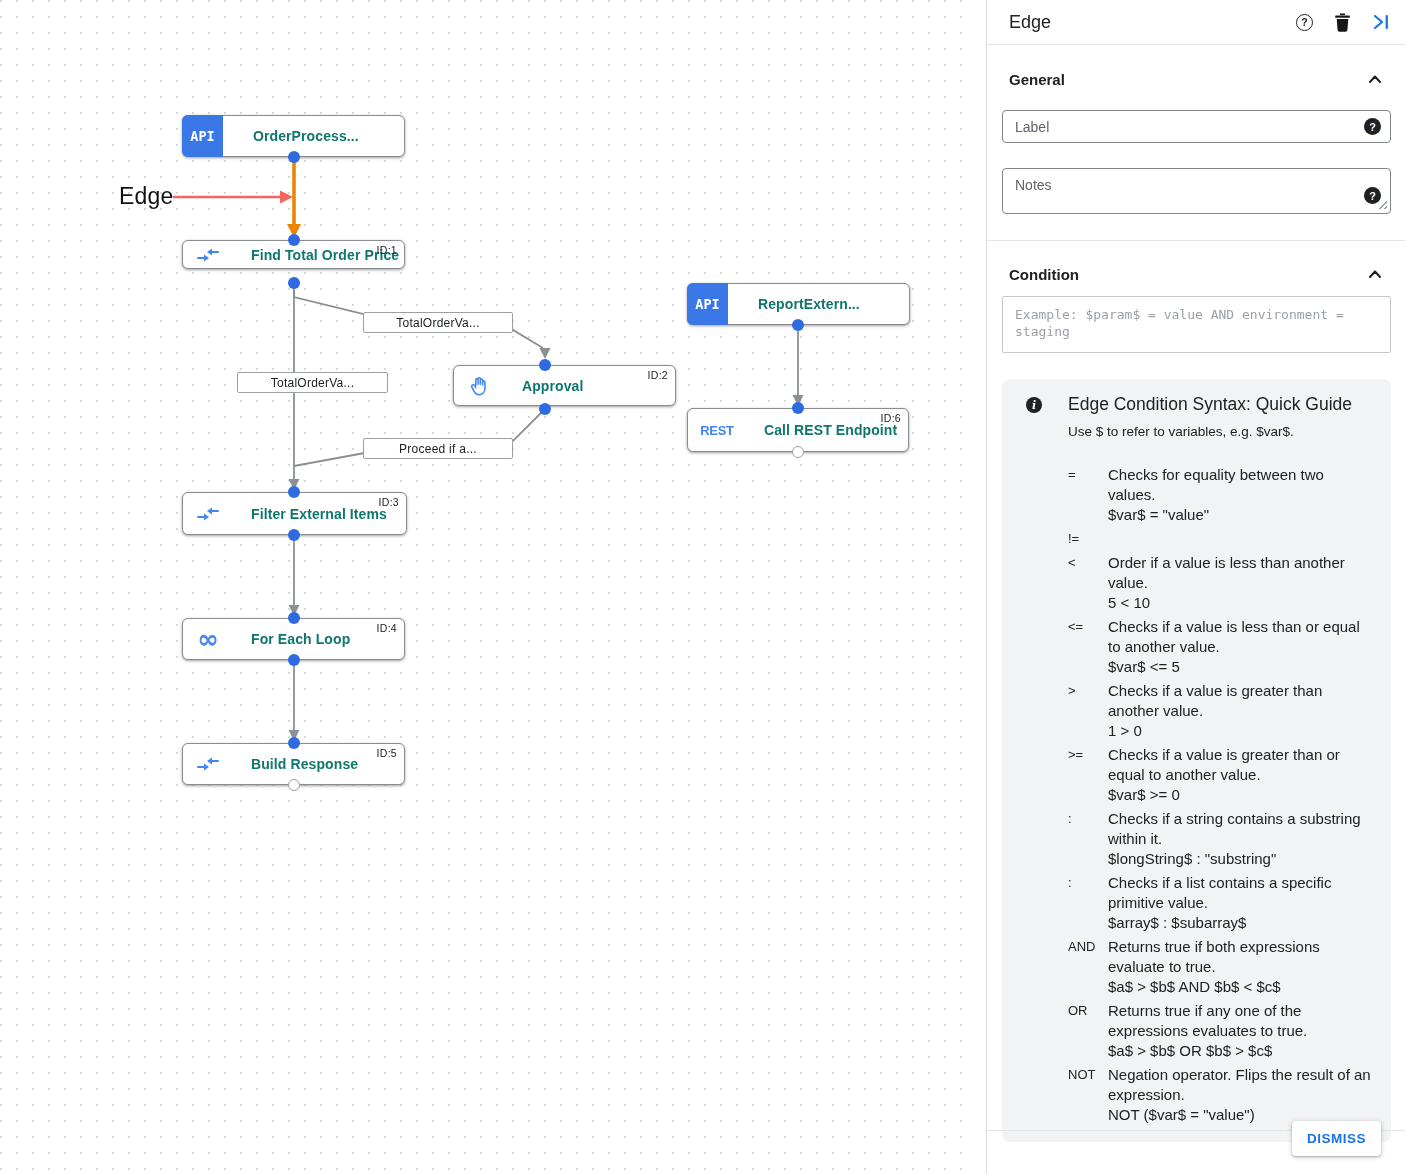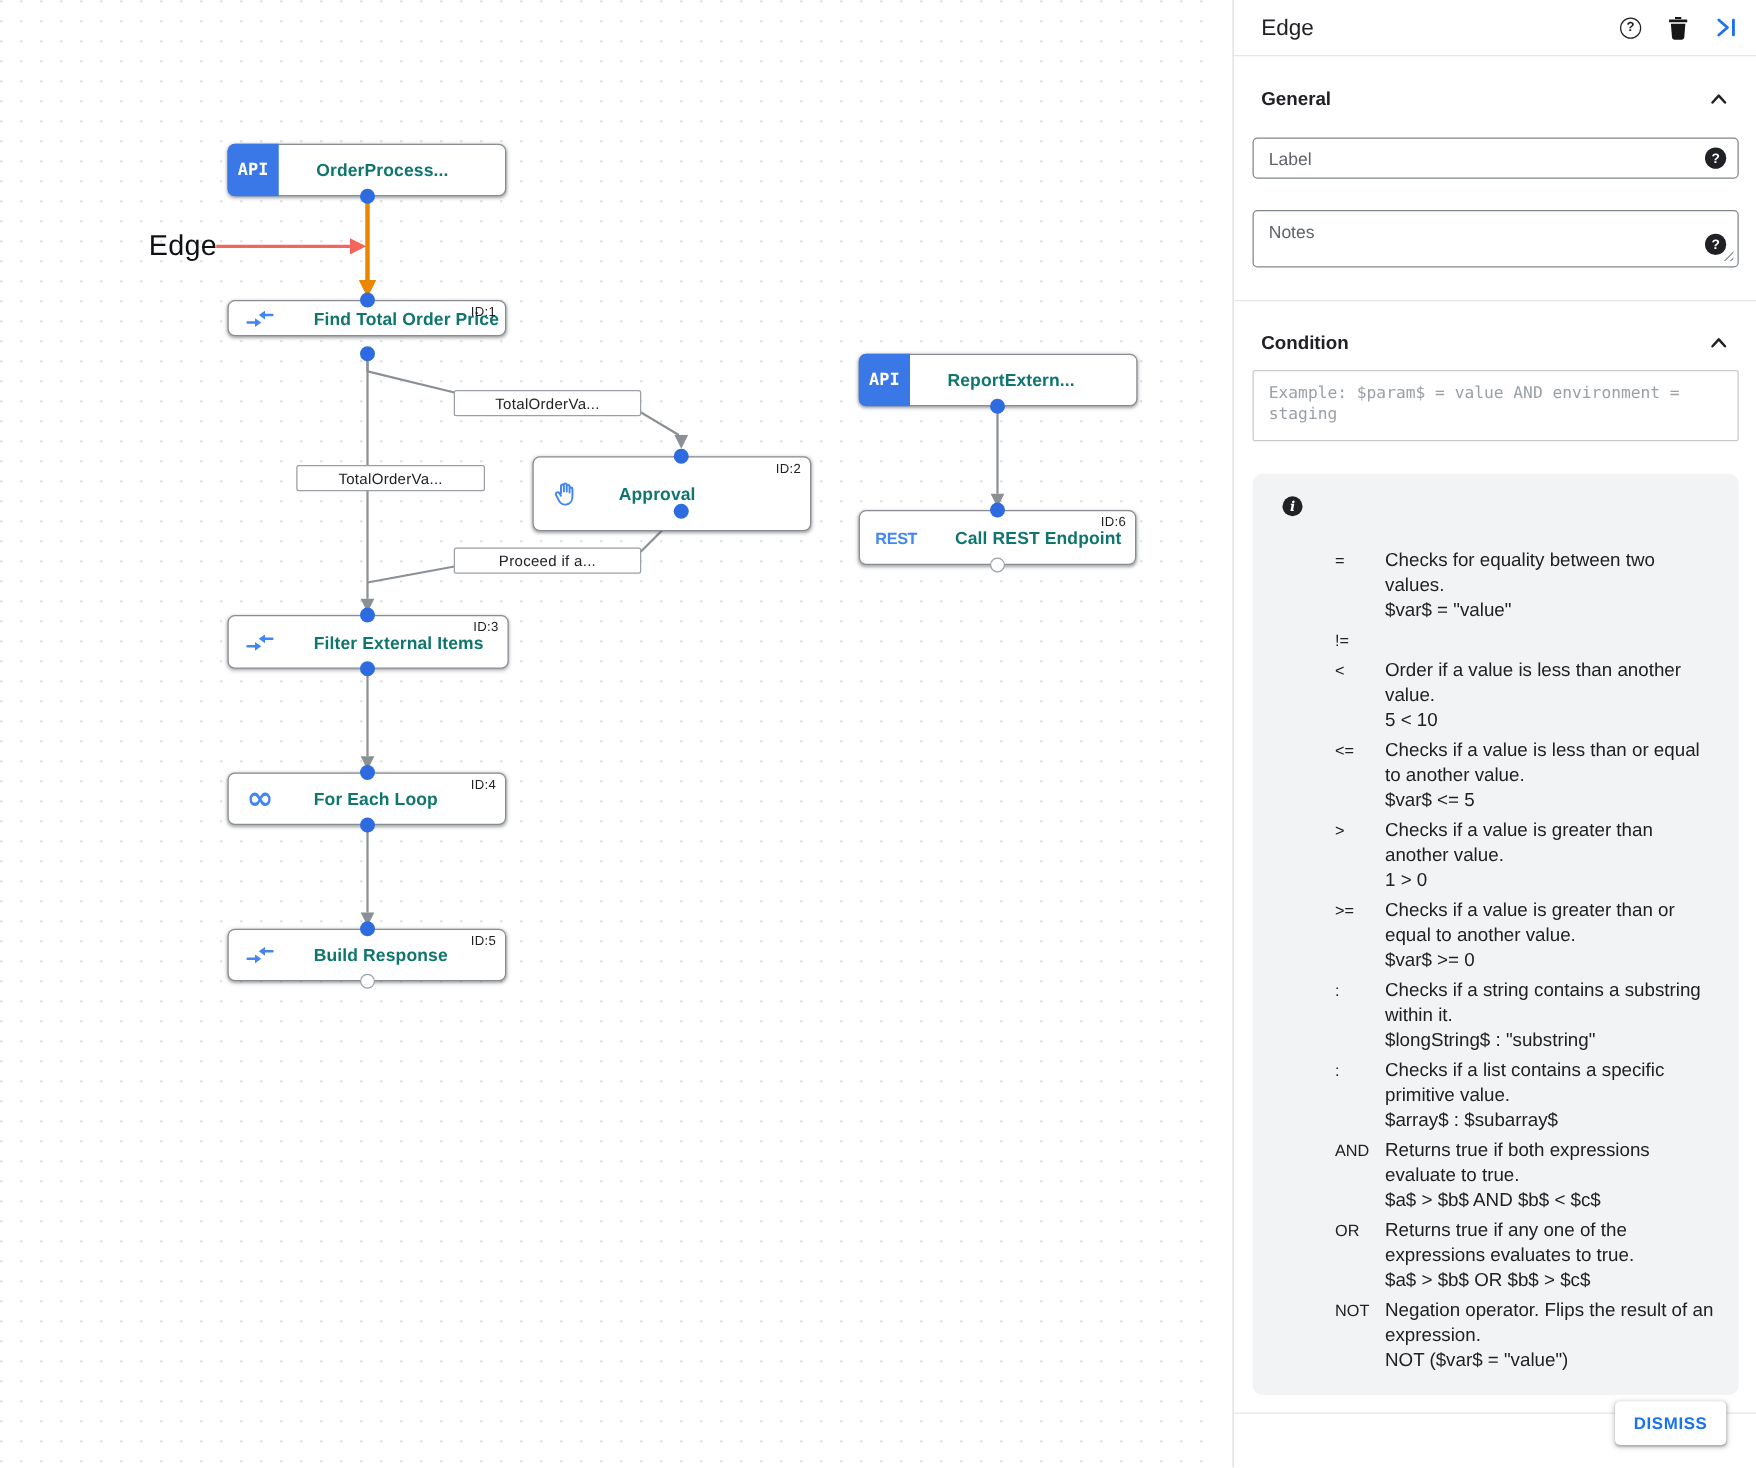--- a/index.html
+++ b/index.html
@@ -116,21 +116,21 @@
         <line x1="1" y1="12" x2="7.5" y2="12"></line>
             <path d="M7 8.5 L12 12 L7 15.5 Z" stroke="none"></path>
         <line x1="21" y1="6" x2="14.5" y2="6"></line>
             <path d="M15 2.5 L10 6 L15 9.5 Z" stroke="none"></path>
           </g>
         </svg>
     </span>
     <span class="node-label">Find Total Order Price</span>
   </div>
 
-  <div class="node" style="left:426px;top:365px;width:223px;height:60px">
+  <div class="node" style="left:453px;top:365px;width:223px;height:41px">
     <span class="node-id">ID:2</span>
     <span class="icon-wrap">
       <svg width="22" height="22" viewBox="0 0 24 24" fill="none" stroke="#4285f4" stroke-width="1.7" stroke-linecap="round" stroke-linejoin="round">
         <path d="M8.5 11.5 V5.2 a1.25 1.25 0 0 1 2.5 0 V10 m0 -5.8 a1.25 1.25 0 0 1 2.5 0 V10 m0 -4.4 a1.25 1.25 0 0 1 2.5 0 V11 m0 -3.2 a1.25 1.25 0 0 1 2.5 0 V14.5 c0 4.2 -2.6 7 -6.3 7 c-2.9 0 -4.4 -1.3 -5.7 -3.9 l-2.3 -4.4 c-.5 -1 -.1 -2 .8 -2.4 c.7 -.3 1.6 -.1 2.1 .7 l1.4 2.2"></path>
       </svg>
     </span>
     <span class="node-label">Approval</span>
   </div>
 
   <div class="node" style="left:687px;top:283px;width:223px;height:42px">
@@ -257,20 +257,24 @@
           <path d="M4 10 L9 4.5 L14 10" stroke="#202124" stroke-width="2" fill="none" stroke-linecap="round" stroke-linejoin="round"></path>
         </svg>
     </button>
   </div>
 
   <textarea class="cond-field" placeholder="Example: $param$ = value AND environment = staging" style=""></textarea>
 
   <div class="guide">
     <div class="guide-head">
       <span class="info-icon">i</span>
+      <div class="guide-head-text">
+        <h2 class="guide-title">Edge Condition Syntax: Quick Guide</h2>
+        <p class="guide-intro">Use $ to refer to variables, e.g. $var$.</p>
+      </div>
     </div>
     <div class="guide-rows">
   <div class="guide-row">
     <div class="g-op">=</div>
     <div>
       <div class="g-desc">Checks for equality between two values.</div>
       <div class="g-ex">$var$ = "value"</div>
     </div>
   </div>
 

